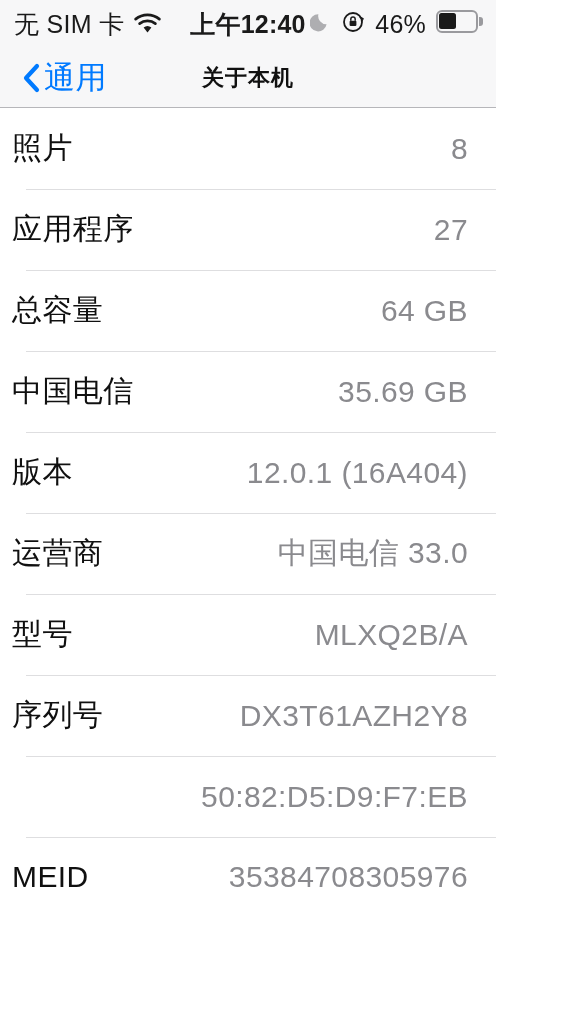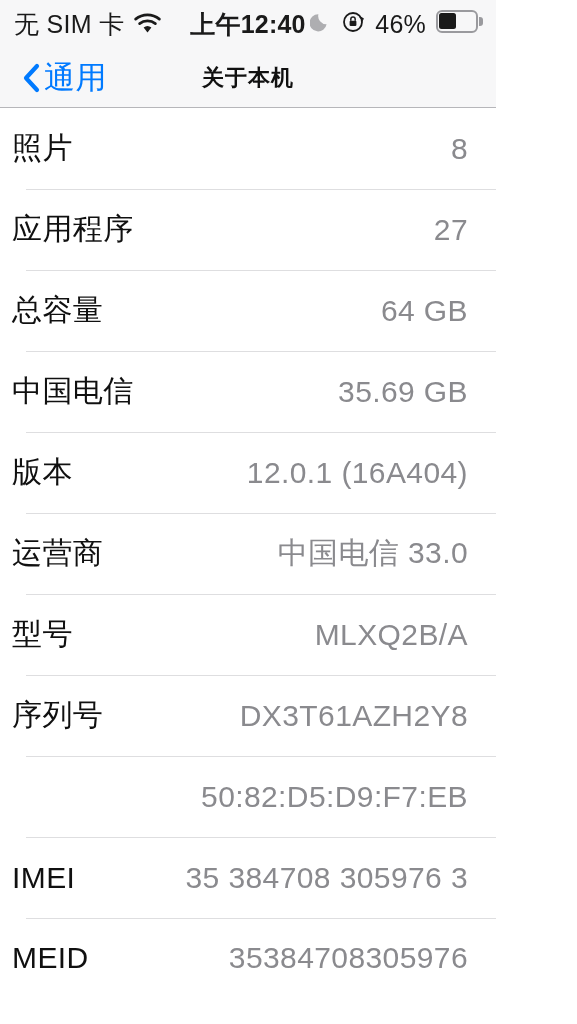--- a/index.html
+++ b/index.html
@@ -188,23 +188,19 @@
         <span class="row-label">型号</span>
         <span class="row-value">MLXQ2B/A</span>
       </div>
       <div class="row">
         <span class="row-label">序列号</span>
         <span class="row-value">DX3T61AZH2Y8</span>
       </div>
       <div class="row">
         <span class="row-value">50:82:D5:D9:F7:EB</span>
       </div>
-      <div class="row">
-        <span class="row-label">IMEI</span>
-        <span class="row-value">35 384708 305976 3</span>
-      </div>
       <div class="row clipped">
         <span class="row-label">MEID</span>
         <span class="row-value">35384708305976</span>
       </div>
     </div>
 
 </div>
 
 </body></html>

